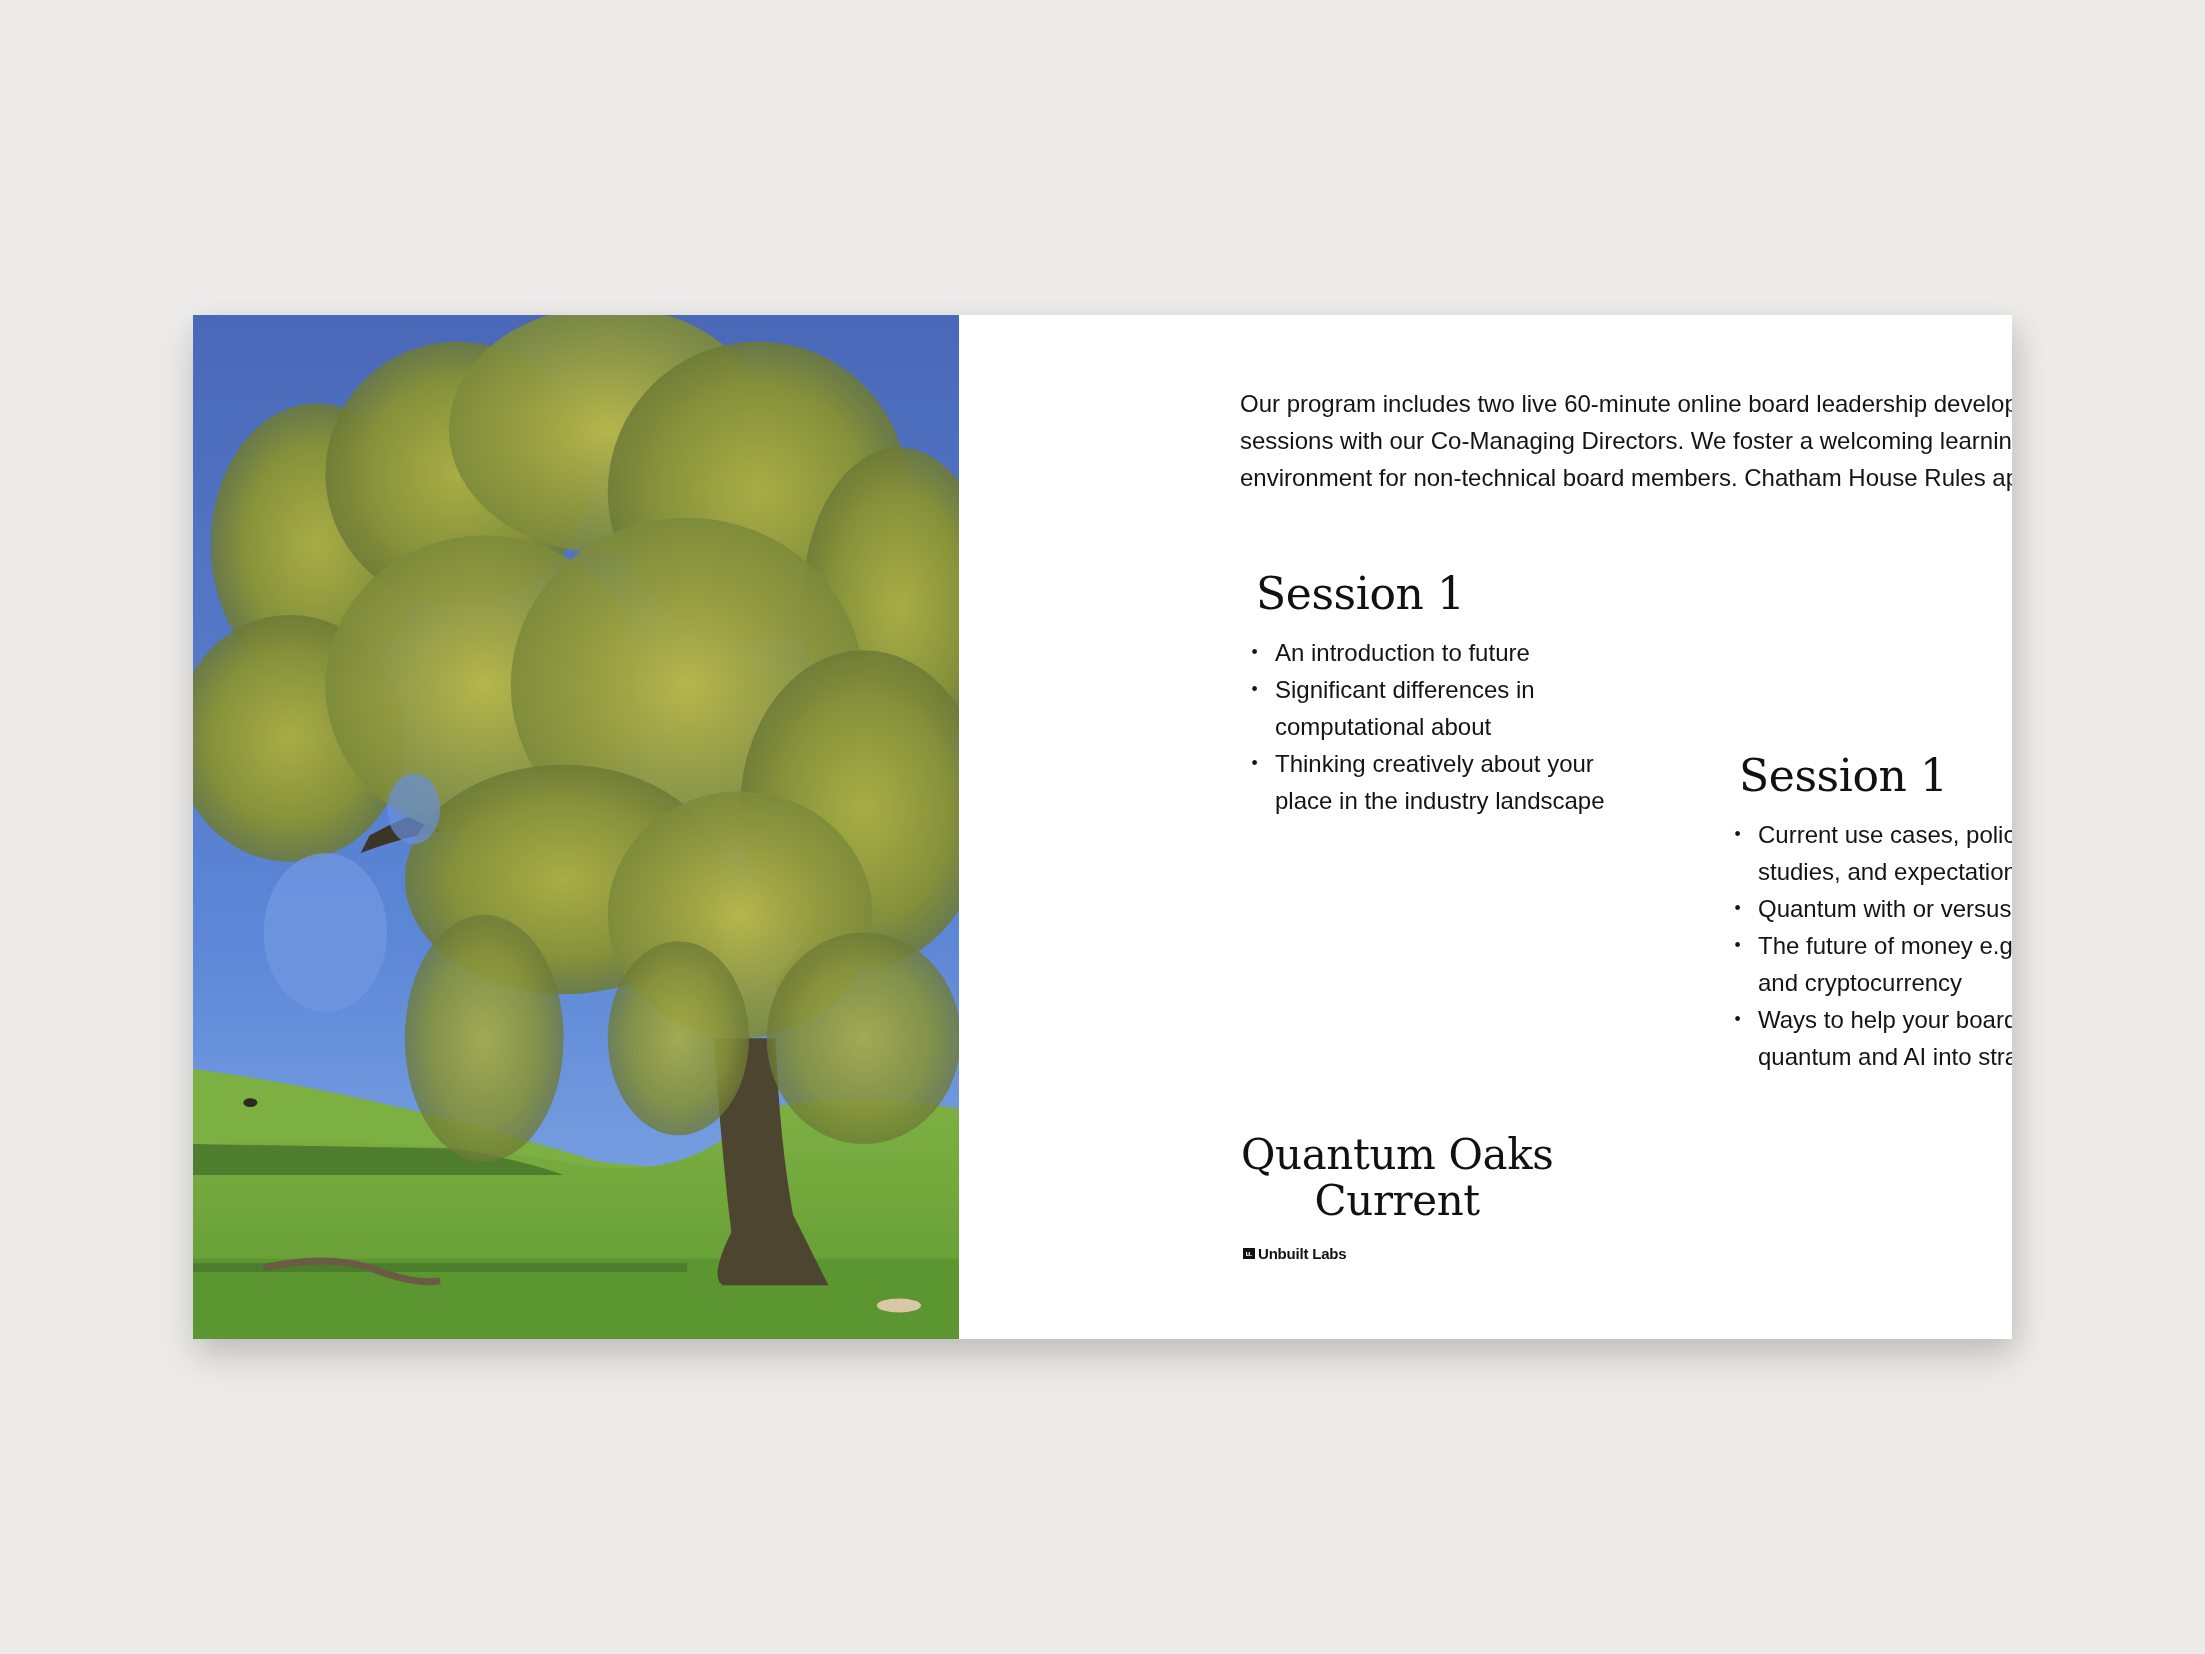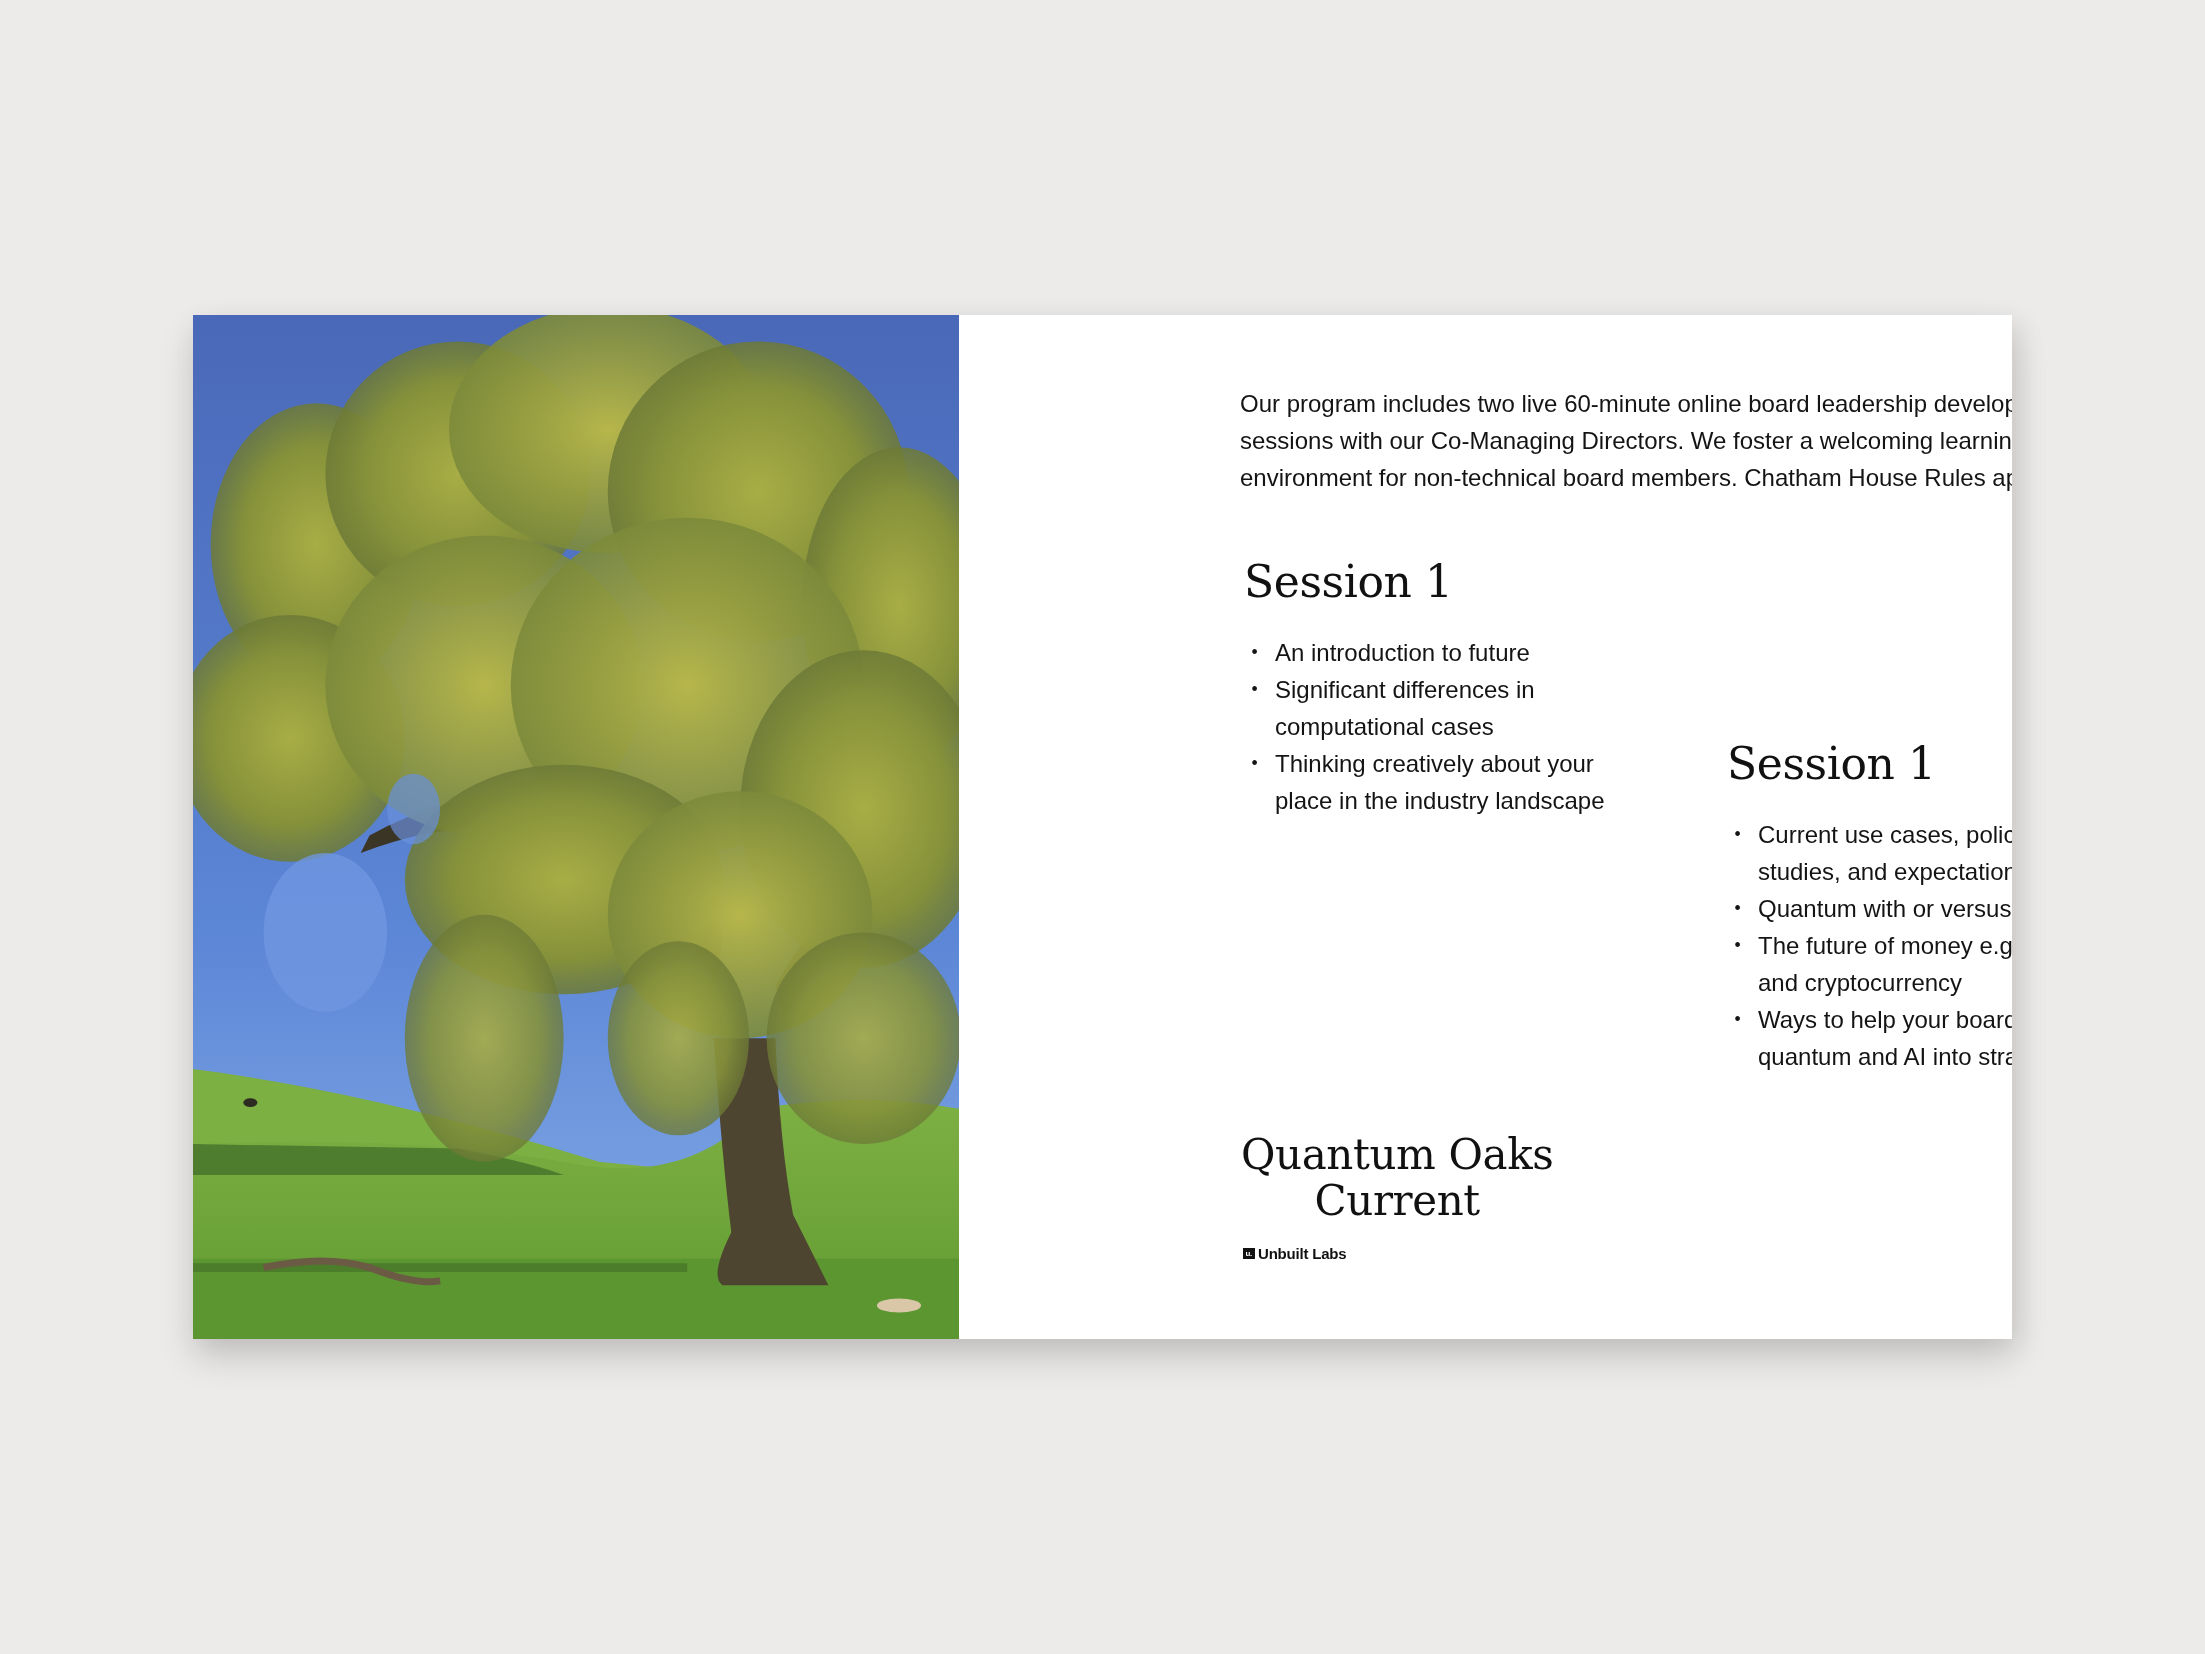--- a/index.html
+++ b/index.html
@@ -34,21 +34,21 @@
     position:absolute; left:281px; top:70px;
     width:882px;
     font-size:24px; line-height:37px;
     color:#141414;
     margin:0;
   }
   .session-title {
     position:absolute;
     font-family:"DejaVu Serif", "Liberation Serif", serif;
     font-size:44px; font-weight:normal;
-    color:#111; margin:4px; line-height:1;
+    color:#111; margin:16px; line-height:1;
     letter-spacing:-0.4px;
   }
   .s1-title { left:281px; top:241px; }
   .s2-title { left:764px; top:423px; }
   ul.bullets {
     position:absolute; margin:0; padding:0; list-style:none;
     font-size:24px; line-height:37px; color:#141414;
   }
   ul.bullets li {
     position:relative; padding-left:35px;
@@ -143,21 +143,21 @@
       <ellipse cx="800" cy="1123" rx="25" ry="8" fill="#d9c7a8"></ellipse>
     </svg>
   </div>
 
   <div class="content">
     <p class="intro">Our program includes two live 60-minute online board leadership development sessions with our Co-Managing Directors. We foster a welcoming learning environment for non-technical board members. Chatham House Rules apply.</p>
 
     <h2 class="session-title s1-title">Session 1</h2>
     <ul class="bullets s1-list">
       <li><span class="dot">•</span><span>An introduction to future</span></li>
-      <li><span class="dot">•</span><span>Significant differences in computational cases</span></li>
+      <li><span class="dot">•</span><span>Significant differences in computational about</span></li>
       <li><span class="dot">•</span><span>Thinking creatively about your place in the industry landscape</span></li>
     </ul>
 
     <h2 class="session-title s2-title">Session 1</h2>
     <ul class="bullets s2-list">
       <li><span class="dot">•</span><span>Current use cases, policies, pilot studies, and expectations</span></li>
       <li><span class="dot">•</span><span>Quantum with or versus AI</span></li>
       <li><span class="dot">•</span><span>The future of money e.g. cryptography and cryptocurrency</span></li>
       <li><span class="dot">•</span><span>Ways to help your board integrate quantum and AI into strategic plans</span></li>
     </ul>

